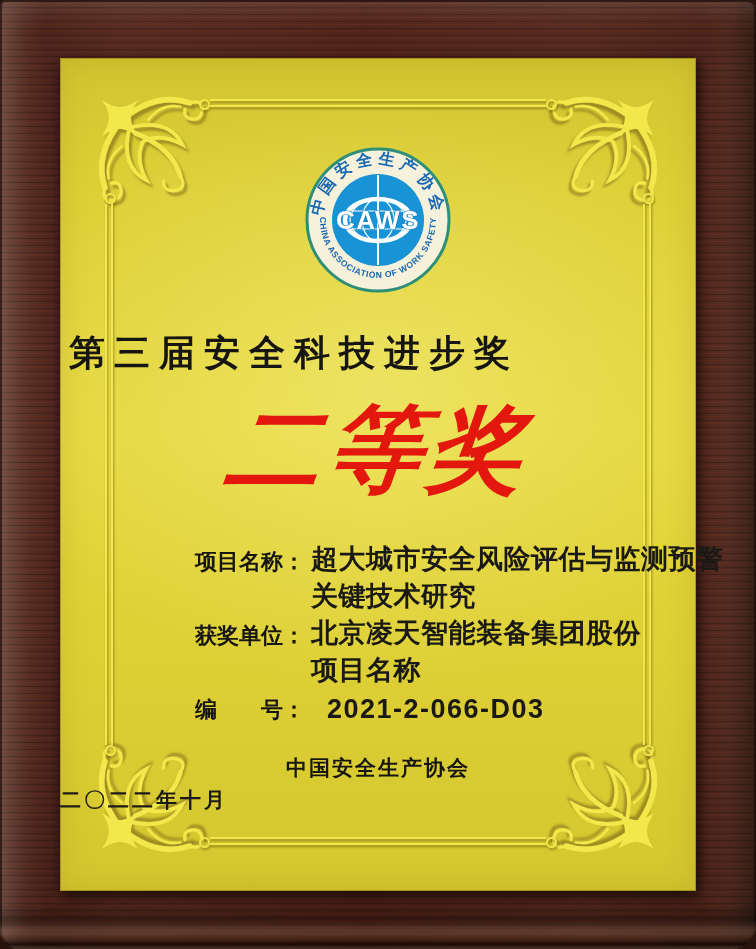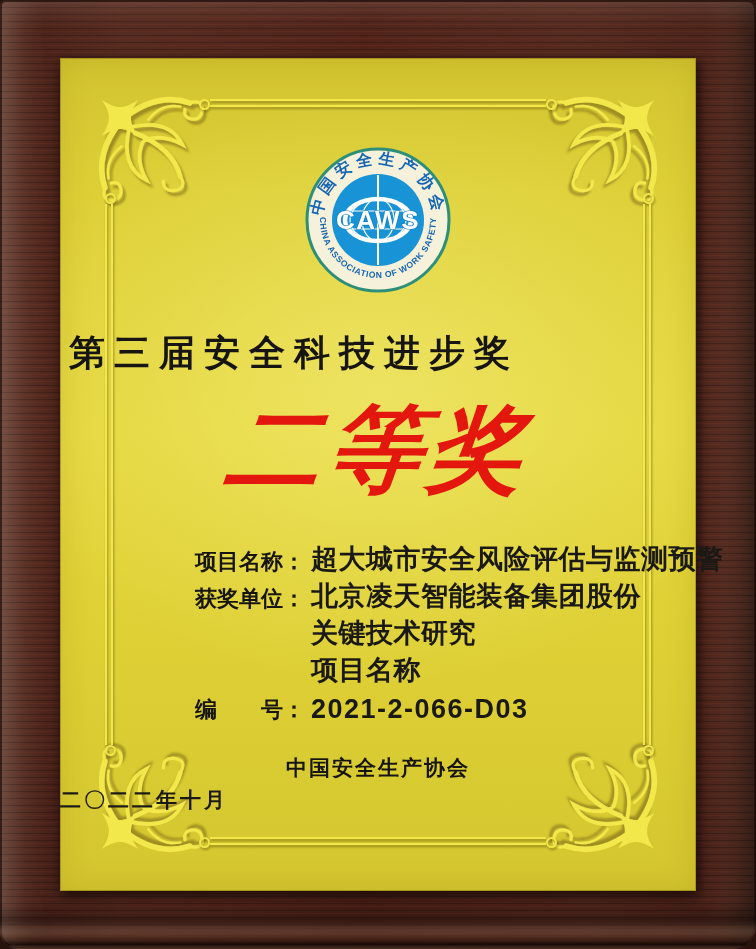--- a/index.html
+++ b/index.html
@@ -73,21 +73,21 @@
   }
   .award-grade{
     position:absolute;left:0;top:336px;width:100%;text-align:center;
     font-size:95px;line-height:110px;font-weight:800;font-style:italic;
     color:#e3170d;letter-spacing:6px;transform:skewX(-6deg);
   }
   .fields{position:absolute;left:135px;top:482px;}
   .field-line{display:flex;align-items:flex-end;height:37px;}
   .f-label{display:inline-block;width:116px;font-size:22px;font-weight:800;color:#171512;white-space:pre;}
   .f-value{font-size:27px;font-weight:700;color:#1b1915;letter-spacing:0.5px;white-space:pre;}
-  .f-value.code{letter-spacing:1.5px;}
+  .f-value.code{letter-spacing:1.5px;margin-left:16px;}
   .issuer{position:absolute;left:0;top:696px;width:100%;text-align:center;
     font-size:21px;font-weight:800;color:#171512;letter-spacing:2px;}
   .issue-date{position:absolute;left:0;top:728px;width:100%;
     font-size:21px;font-weight:700;color:#1b1915;letter-spacing:3px;}
   .hidden-defs{position:absolute;width:0;height:0;overflow:hidden;}
 </style>
 </head>
 <body>
 
 <svg class="hidden-defs" aria-hidden="true">
@@ -161,26 +161,26 @@
     <div class="cert-title">第三届安全科技进步奖</div>
 
     <div class="award-grade">二等奖</div>
 
     <div class="fields">
       <div class="field-line">
         <span class="f-label">项目名称：</span>
         <span class="f-value">超大城市安全风险评估与监测预警</span>
       </div>
       <div class="field-line">
+        <span class="f-label"></span>
+        <span class="f-value">关键技术研究</span>
+      </div>
+      <div class="field-line">
         <span class="f-label">获奖单位：</span>
         <span class="f-value">北京凌天智能装备集团股份</span>
-      </div>
-      <div class="field-line">
-        <span class="f-label"></span>
-        <span class="f-value">关键技术研究</span>
       </div>
       <div class="field-line">
         <span class="f-label"></span>
         <span class="f-value">项目名称</span>
       </div>
       <div class="field-line">
         <span class="f-label">编　　号：</span>
         <span class="f-value code">2021-2-066-D03</span>
       </div>
     </div>

